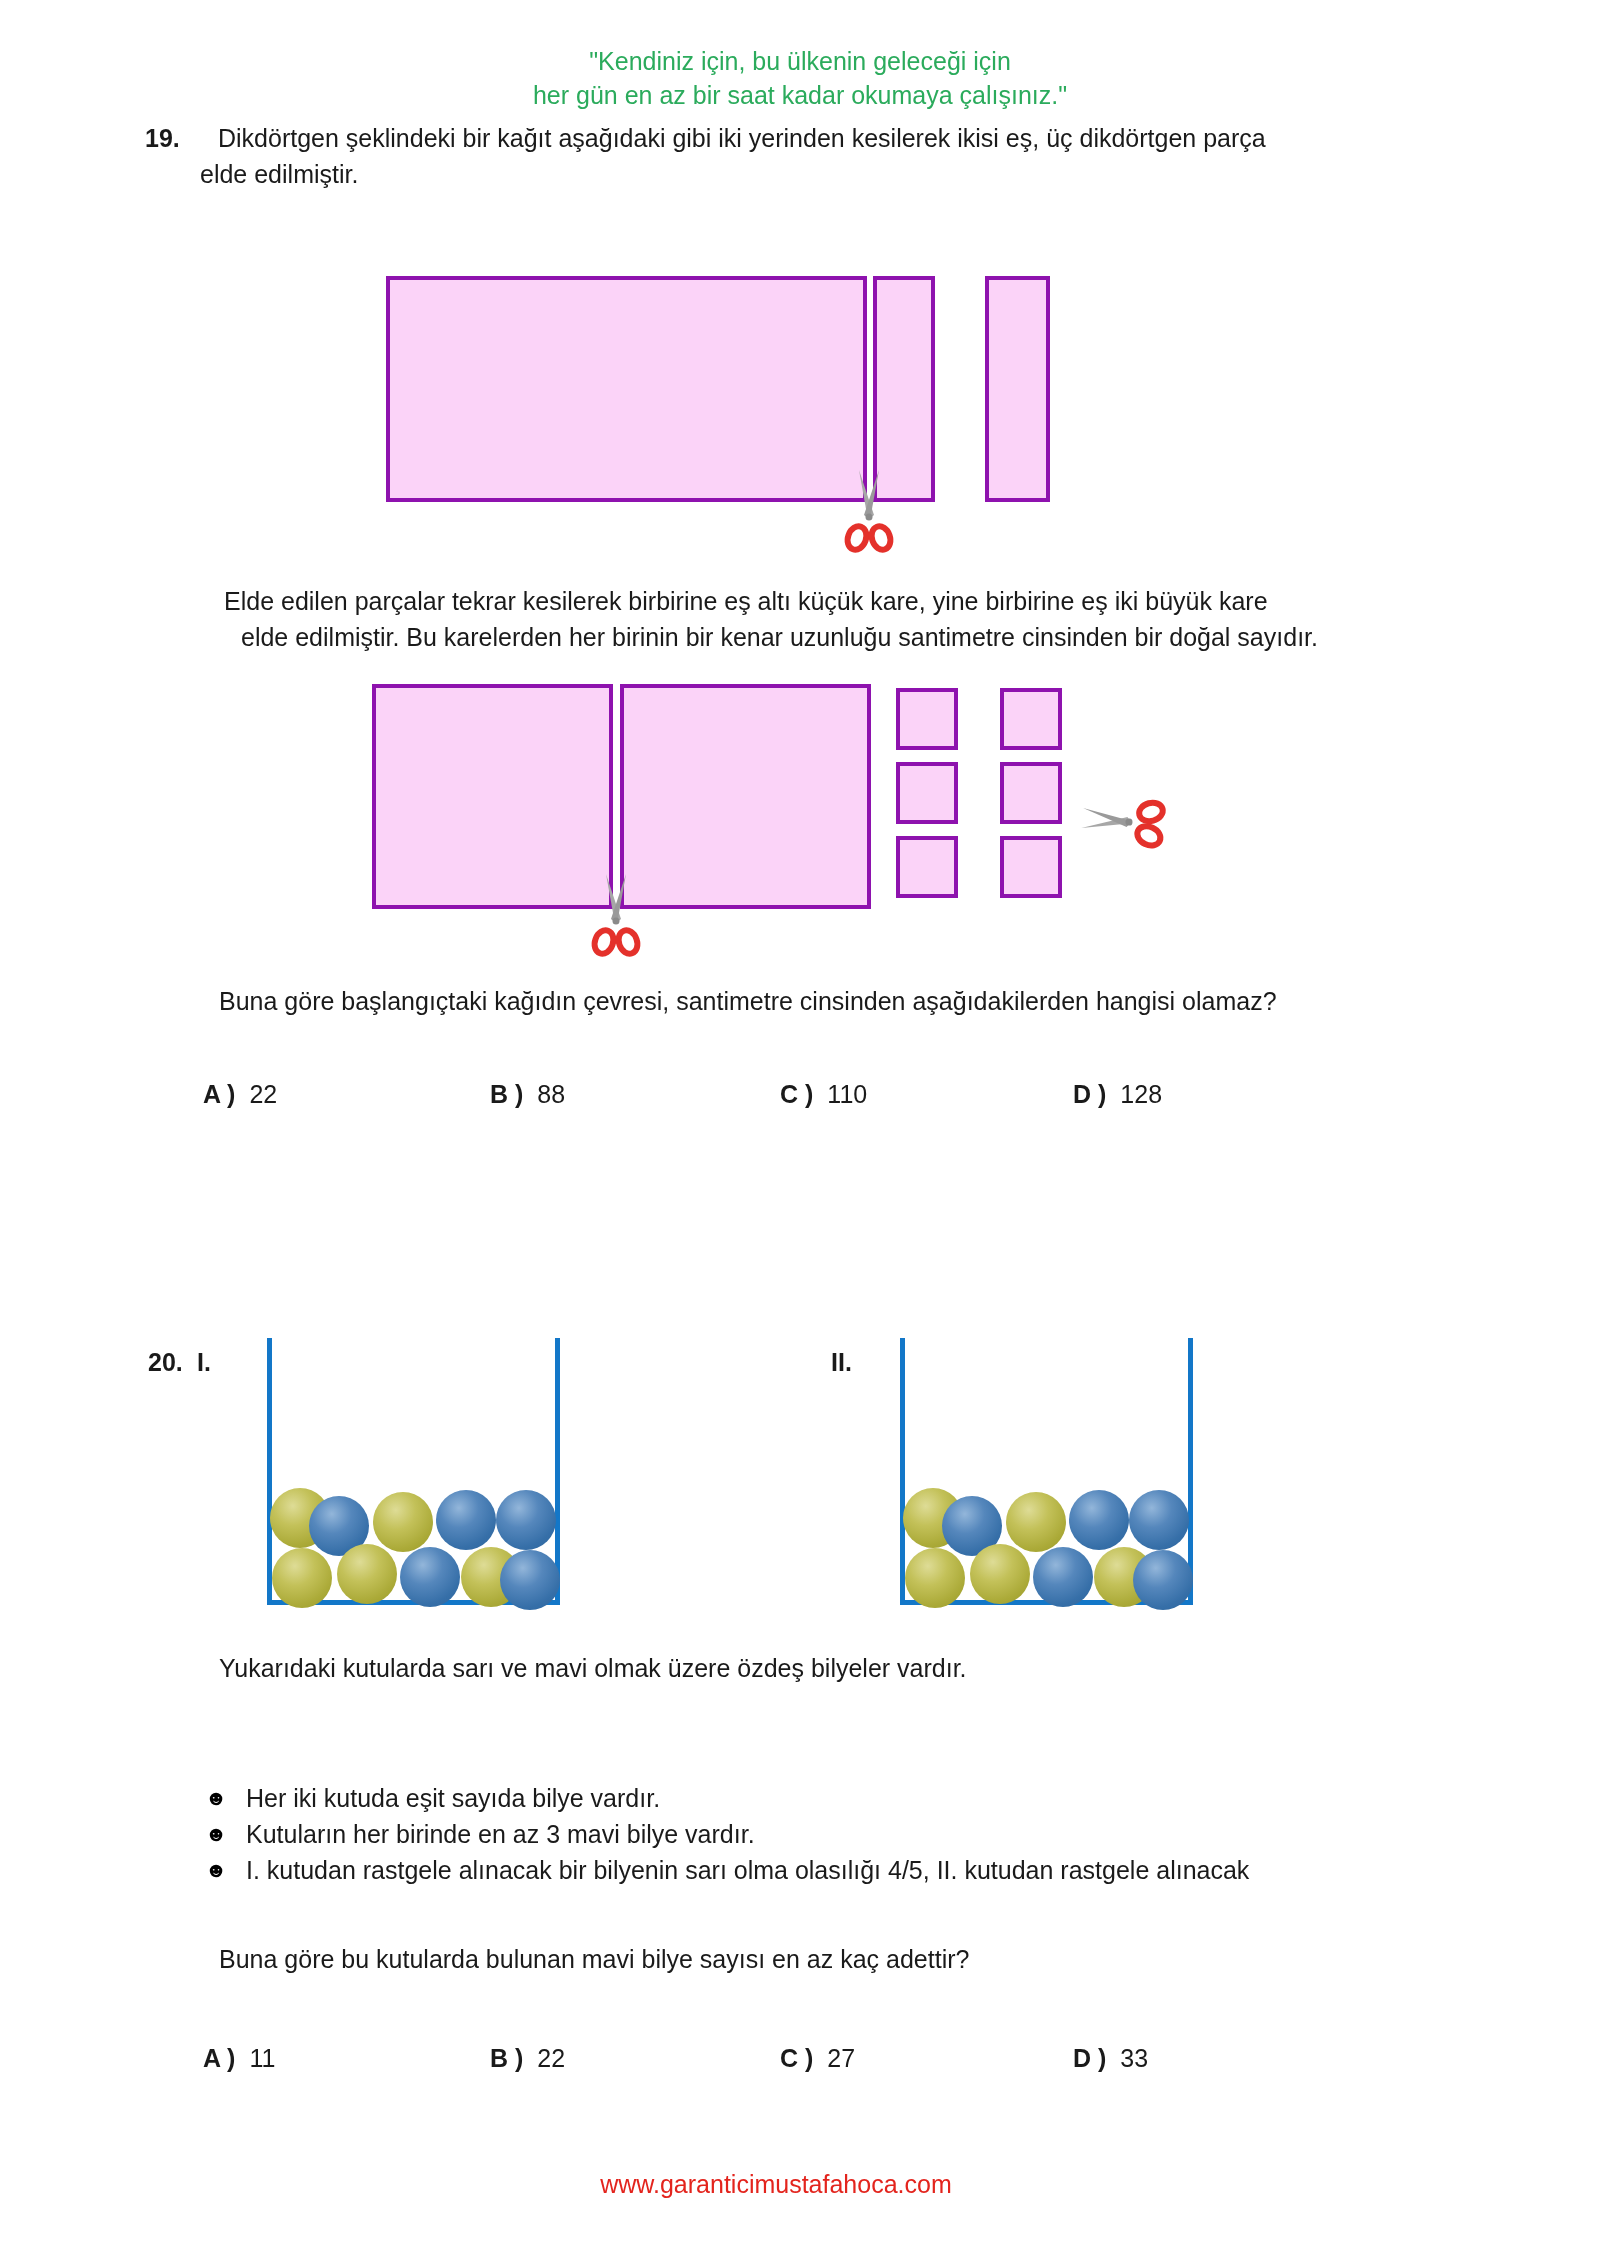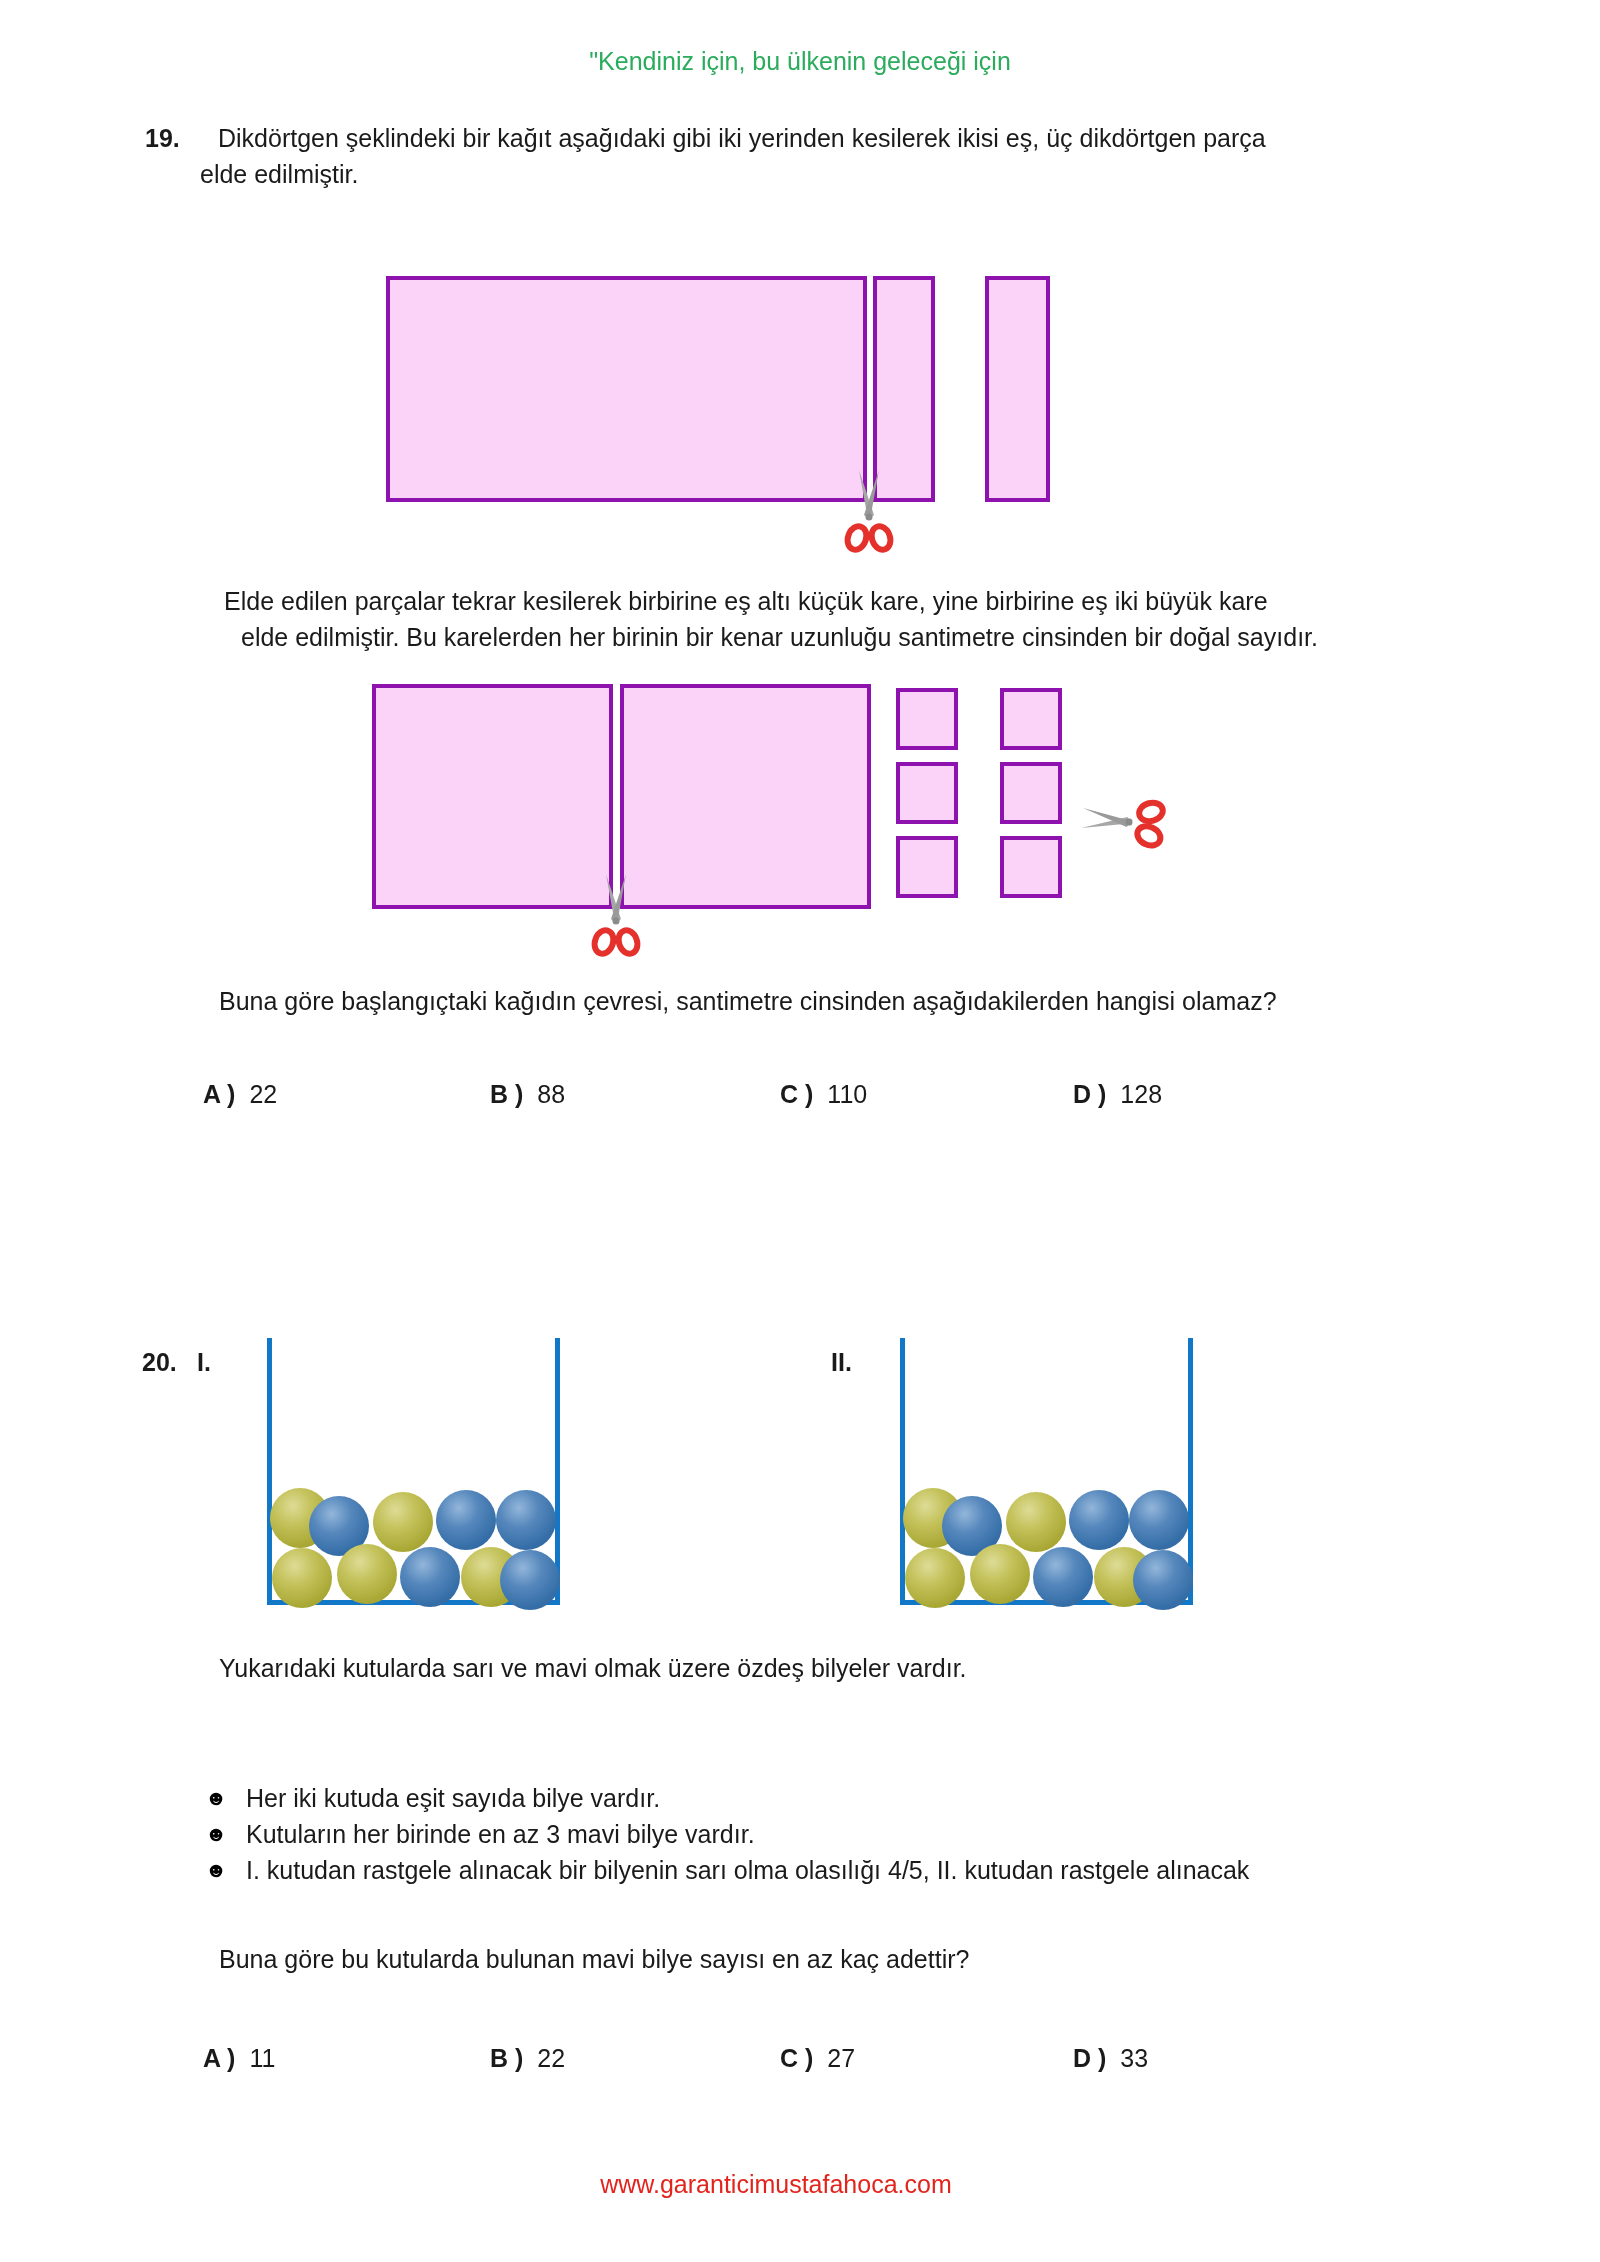--- a/index.html
+++ b/index.html
@@ -25,20 +25,21 @@
   .bullet-icon{position:absolute;font-size:21px;line-height:30px;color:#000;}
   .scissors{position:absolute;width:60px;height:96px;}
 </style>
 </head>
 <body>
 
 <div class="page">
 
   <div class="abs header-quote" style="top:44px;">
     <div>"Kendiniz için, bu ülkenin geleceği için</div>
+    <div>her gün en az bir saat kadar okumaya çalışınız."</div>
   </div>
 
   <div class="abs txt bold" style="left:145px;top:120px;">19.</div>
   <div class="abs txt" style="left:218px;top:120px;">Dikdörtgen şeklindeki bir kağıt aşağıdaki gibi iki yerinden kesilerek ikisi eş, üç dikdörtgen parça</div>
   <div class="abs txt" style="left:200px;top:156px;">elde edilmiştir.</div>
 
   <div class="paper" style="left:386px;top:276px;width:481px;height:226px;"></div>
   <div class="paper" style="left:873px;top:276px;width:62px;height:226px;"></div>
   <div class="paper" style="left:985px;top:276px;width:65px;height:226px;"></div>
 
@@ -87,21 +88,21 @@
   <div class="opt" style="left:490px;top:1080px;">
     <span class="letter">B )</span><span class="val">88</span>
   </div>
   <div class="opt" style="left:780px;top:1080px;">
     <span class="letter">C )</span><span class="val">110</span>
   </div>
   <div class="opt" style="left:1073px;top:1080px;">
     <span class="letter">D )</span><span class="val">128</span>
   </div>
 
-  <div class="abs txt bold" style="left:142px;top:1344px;text-align:right;">20.</div>
+  <div class="abs txt bold" style="left:148px;top:1344px;text-align:right;">20.</div>
   <div class="abs txt bold" style="left:197px;top:1344px;">I.</div>
   <div class="abs txt bold" style="left:831px;top:1344px;">II.</div>
 
   <div class="mbox" id="marble-box-1" style="left:267px;top:1338px;width:293px;height:267px;">
       <div class="marble yellow" style="left: -2px; top: 150px;"></div>
       <div class="marble blue" style="left: 37px; top: 158px;"></div>
       <div class="marble yellow" style="left: 101px; top: 154px;"></div>
       <div class="marble blue" style="left: 164px; top: 152px;"></div>
       <div class="marble blue" style="left: 224px; top: 152px;"></div>
       <div class="marble yellow" style="left: 0px; top: 210px;"></div>

